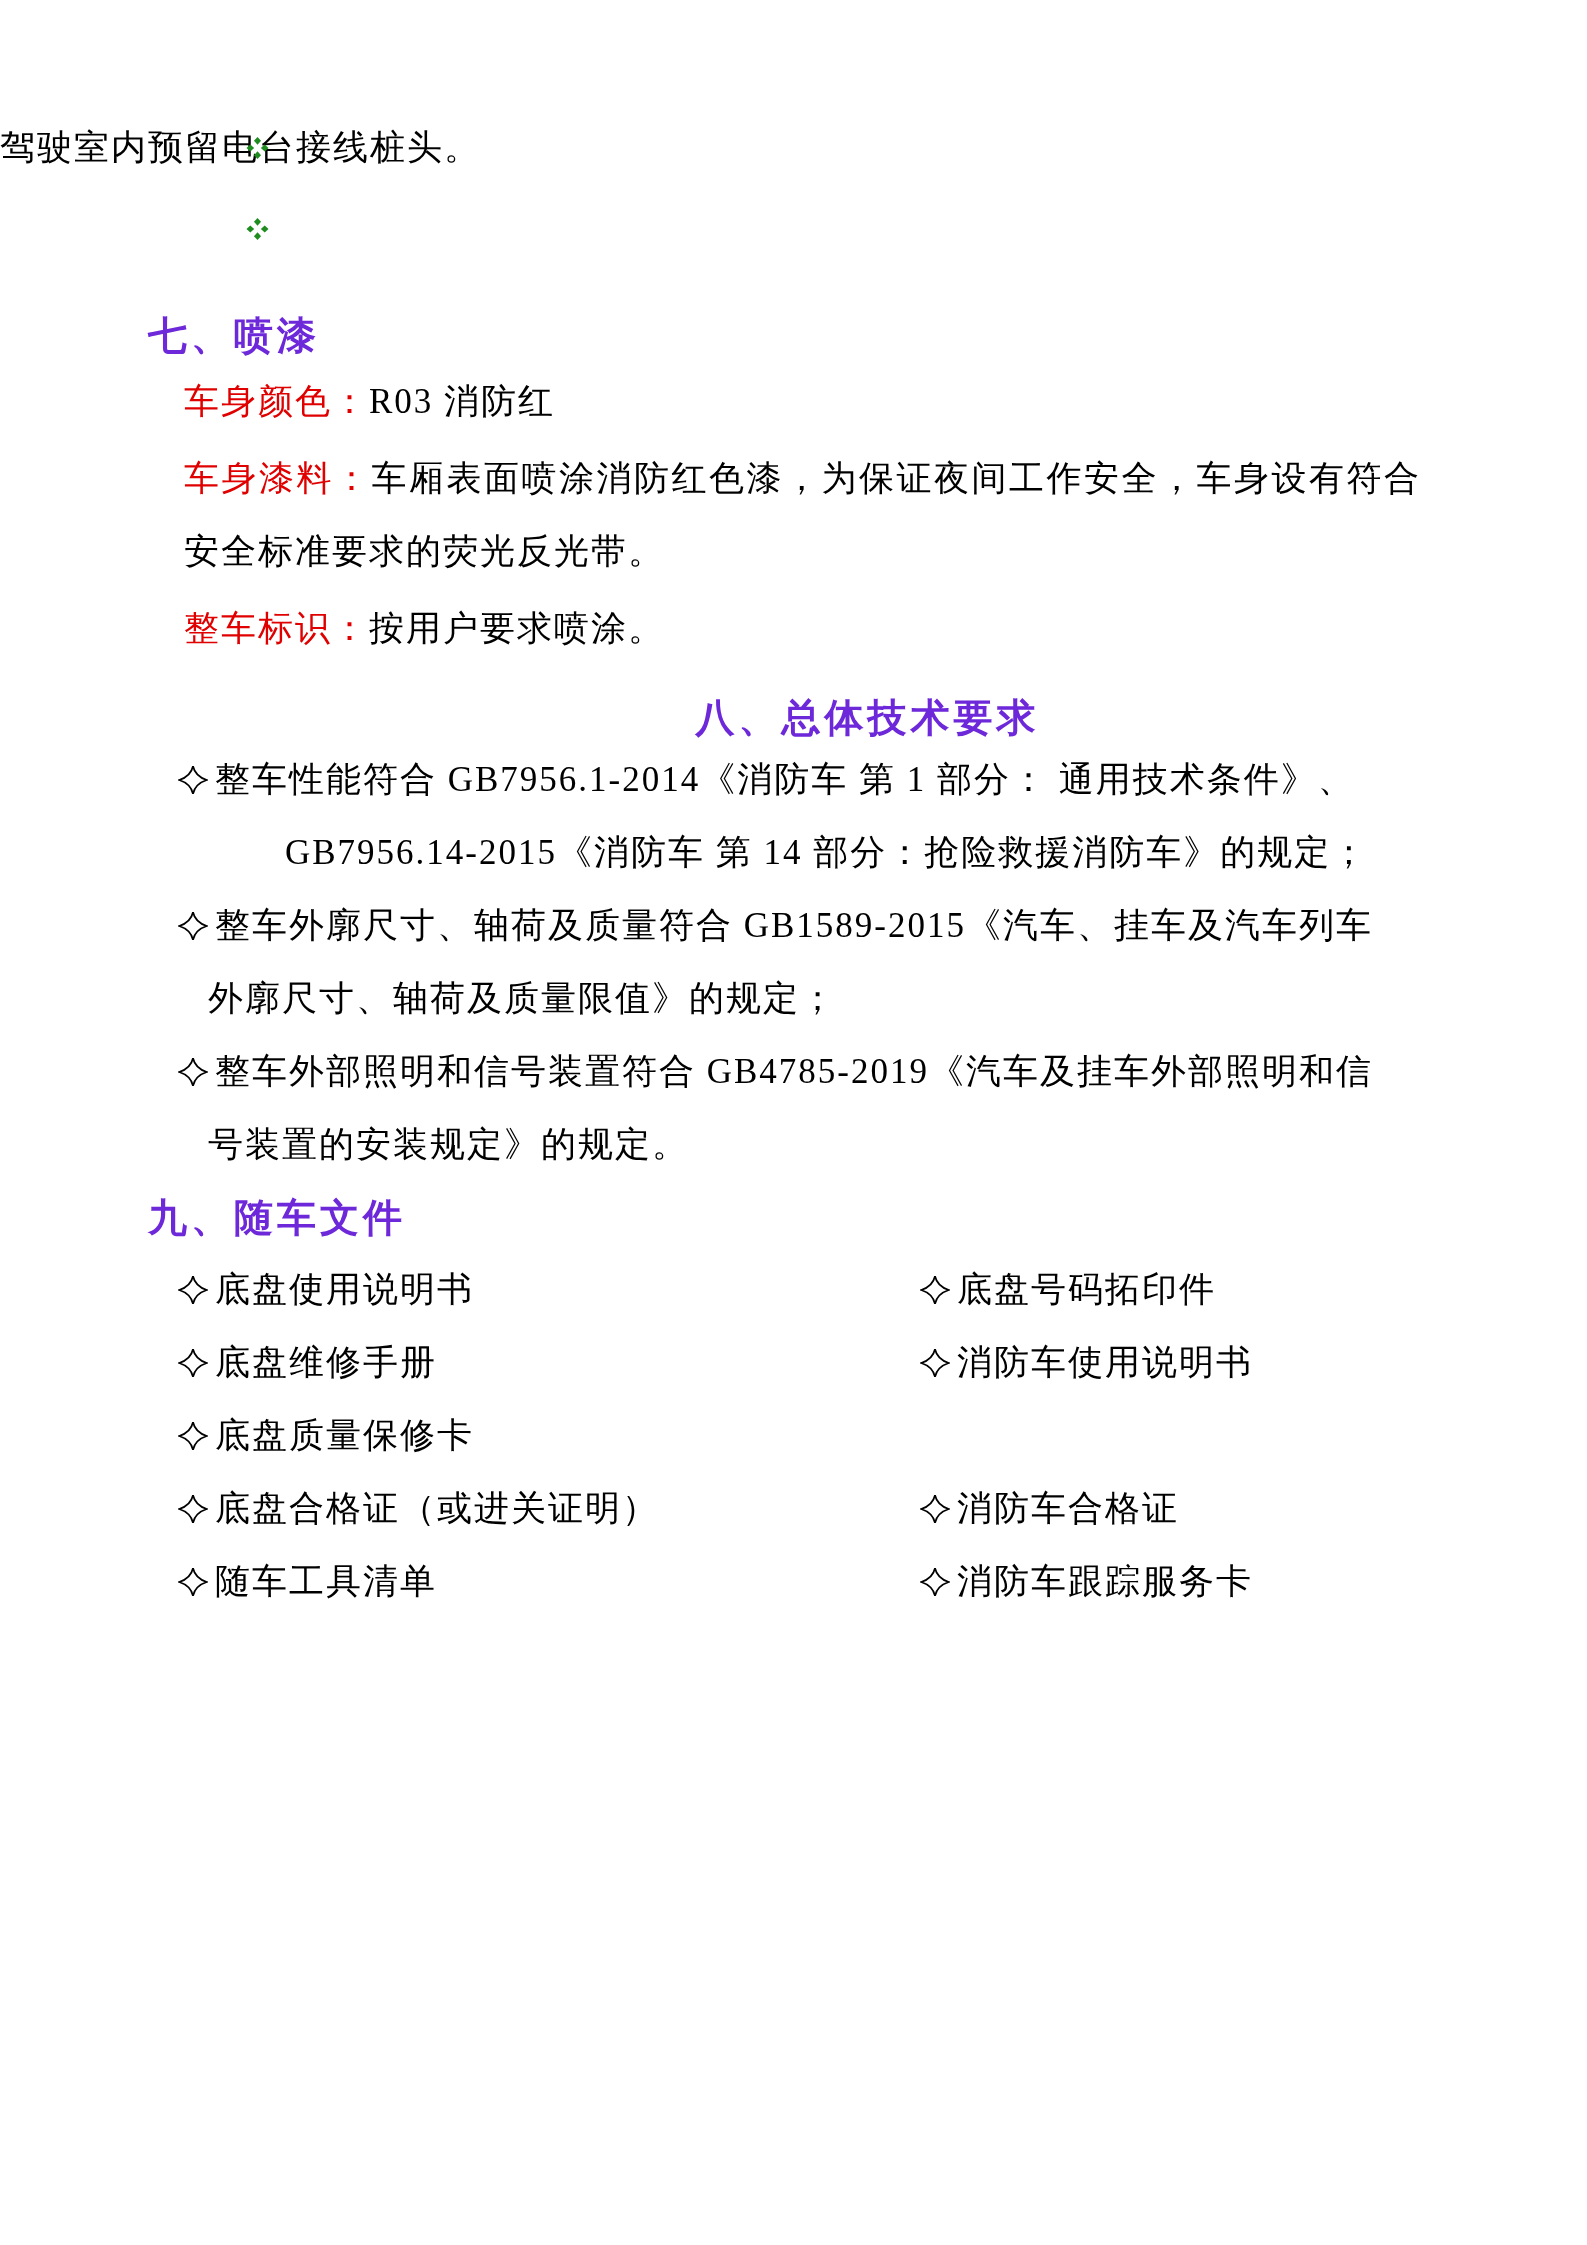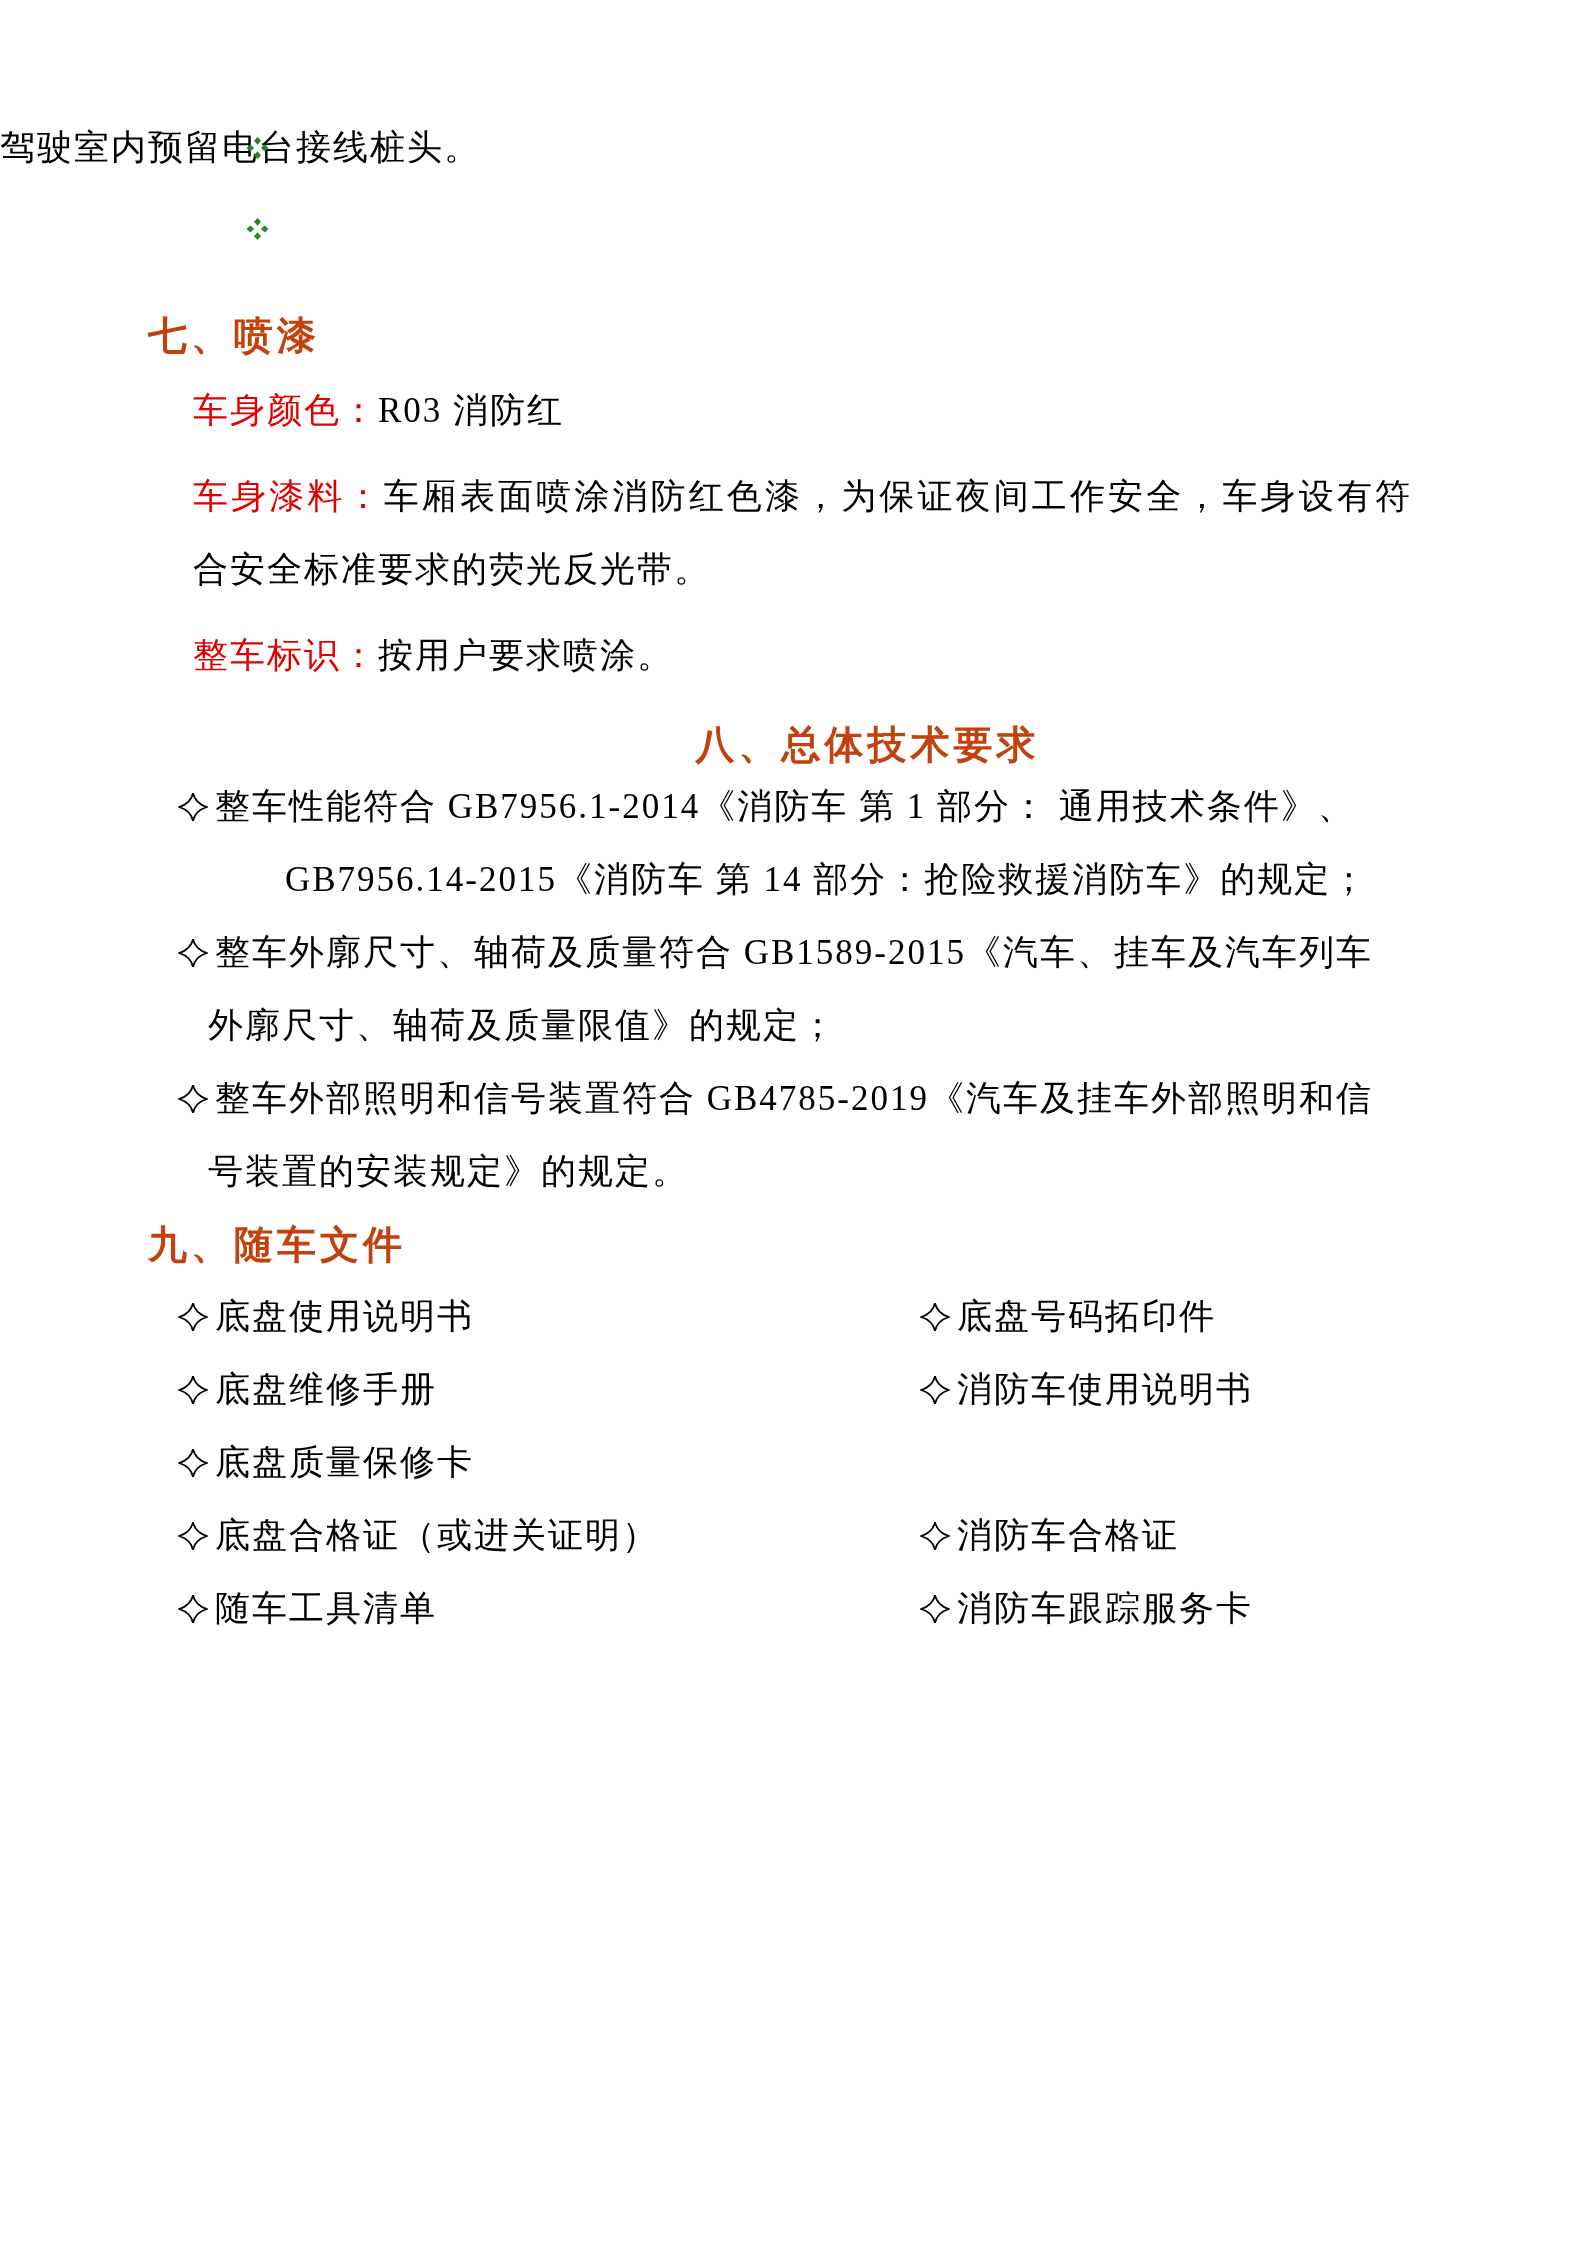--- a/index.html
+++ b/index.html
@@ -15,30 +15,30 @@
 
   
   .green-list { margin:111px 0 0 0; padding:0; list-style:none; }
   .green-list li { position:relative; line-height:73px; height:73px; white-space:nowrap; margin-bottom:8px; }
   .green-bullet { position:absolute; left:246px; top:50%; transform:translateY(-50%); width:23px; height:23px; }
 
   
   .sec-heading {
     margin:0 0 0 148px;
     font-size:39px; font-weight:bold;
-    color:#c2410c; line-height:50px; letter-spacing:4px;
+    color:#6d28d9; line-height:50px; letter-spacing:4px;
     white-space:nowrap;
   }
   #h7 { margin-top:46px; }
   #h8 { margin-top:28px;text-align:center; }
   #h9 { margin-top:12px; }
 
   
   .fields { margin:1px 0 0 180px; width:1245px; }
-  .fields p { margin:13px; line-height:73px; text-align:justify; text-justify:inter-character; }
+  .fields p { margin:4px; line-height:73px; text-align:justify; text-justify:inter-character; }
   .fields p.single { white-space:nowrap; text-align:left; }
   .label { color:#E00000; }
 
   
   .b8 { margin:0 0 0 178px; }
   .b8 .line { line-height:73px; white-space:nowrap; }
   .b8 .l1 { position:relative; padding-left:37px; }
   .b8 .l2 { padding-left:30px; }
   .b8 .l2.deep { padding-left:107px; }
   .star-bullet { position:absolute; left:0; top:50%; transform:translateY(-50%); width:30px; height:30px; }

